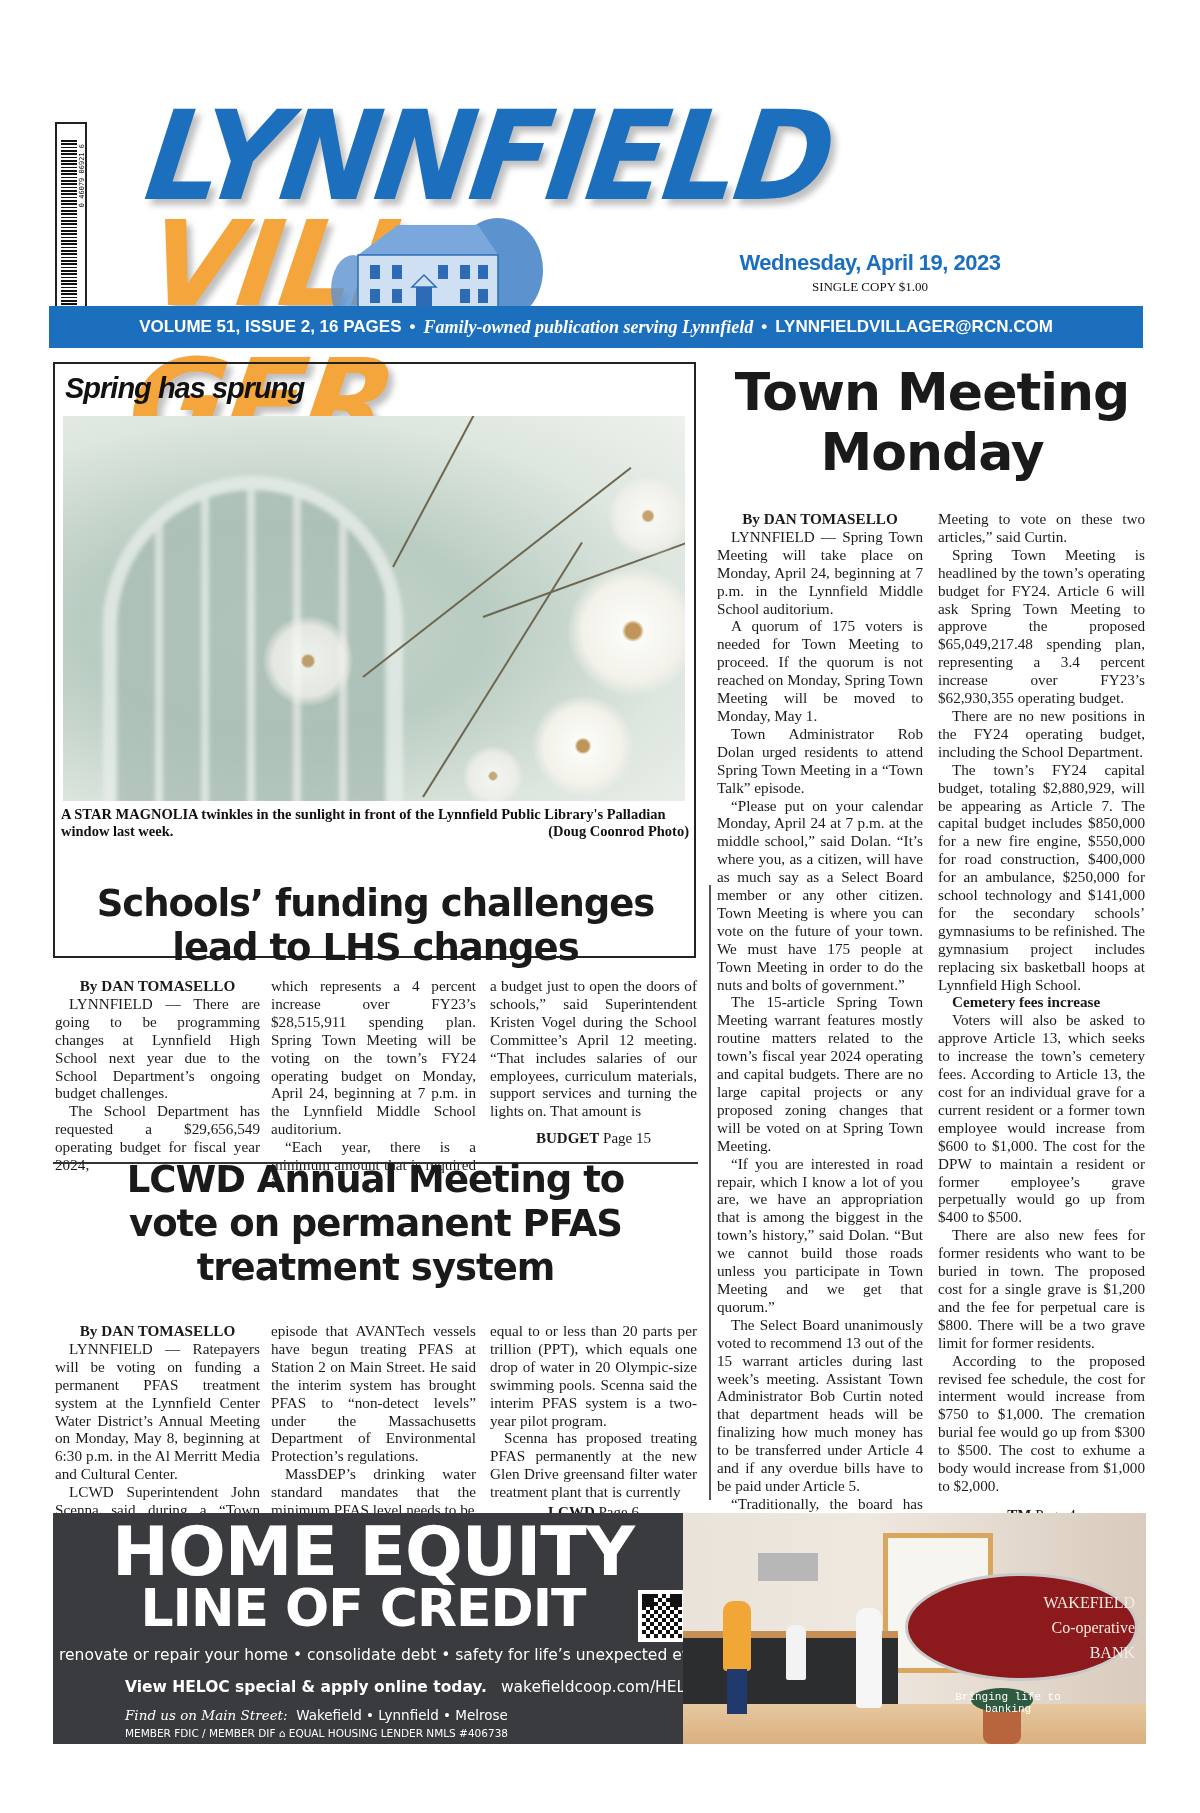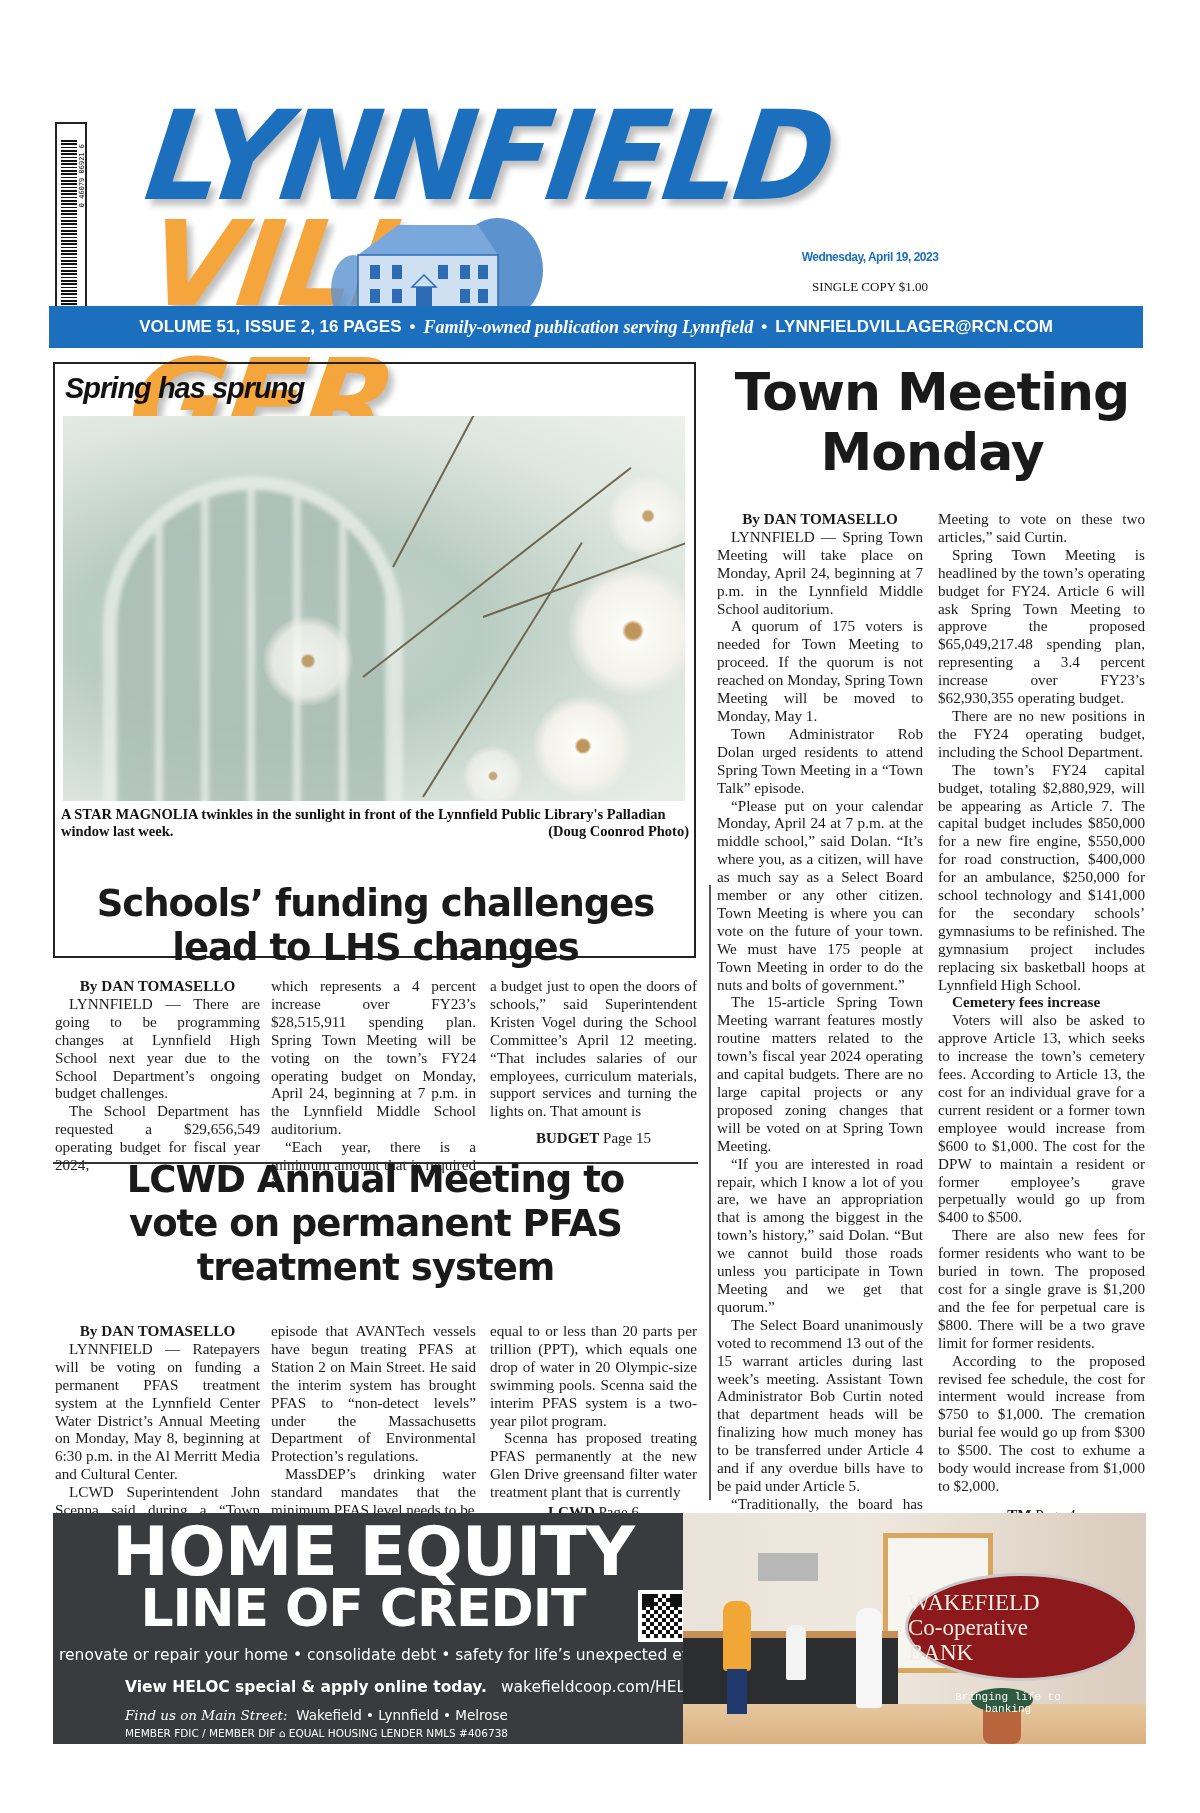--- a/index.html
+++ b/index.html
@@ -8,21 +8,21 @@
   
   .barcode{left:55px;top:122px;width:28px;height:205px;border:2px solid #222;background:#fff;}
   .barcode .bars{position:absolute;left:4px;top:16px;width:16px;height:170px;
     background:repeating-linear-gradient(180deg,#111 0 2px,#fff 2px 3px,#111 3px 5px,#fff 5px 7px,#111 7px 8px,#fff 8px 10px);}
   .barcode .digits{position:absolute;left:19px;top:20px;width:8px;font-family:"DejaVu Sans Mono",monospace;font-size:7px;line-height:13px;writing-mode:vertical-rl;transform:rotate(180deg);color:#111;}
   .logo{left:120px;top:95px;width:600px;height:215px;}
   .logo .l1{position:absolute;left:28px;top:-8px;font-family:"DejaVu Sans",sans-serif;font-style:italic;font-weight:bold;font-size:118px;letter-spacing:-4px;color:#1b6fbd;transform:scaleY(1.05) skewX(-8deg);text-shadow:6px 6px 6px rgba(0,0,0,.25);}
   .logo .l2{position:absolute;left:20px;top:100px;font-family:"DejaVu Sans",sans-serif;font-style:italic;font-weight:bold;font-size:118px;letter-spacing:-2px;color:#f4a53c;transform:skewX(-8deg);text-shadow:6px 6px 6px rgba(0,0,0,.25);}
   .logo .l2 .gap{display:inline-block;width:205px;}
   .logo .house{position:absolute;left:208px;top:120px;width:215px;height:105px;}
-  .date{left:720px;top:250px;width:300px;text-align:center;font-family:"Liberation Sans",sans-serif;font-weight:bold;font-size:12px;color:#1b6fbd;letter-spacing:-0.5px;}
+  .date{left:720px;top:250px;width:300px;text-align:center;font-family:"Liberation Sans",sans-serif;font-weight:bold;font-size:22px;color:#1b6fbd;letter-spacing:-0.5px;}
   .price{left:720px;top:279px;width:300px;text-align:center;font-family:"Liberation Serif",serif;font-size:13px;color:#111;}
   .band{left:49px;top:306px;width:1094px;height:42px;background:#1b6fbd;color:#ffffff;display:flex;align-items:center;justify-content:center;font-family:"Liberation Sans",sans-serif;font-weight:bold;font-size:17px;gap:8px;white-space:nowrap;}
   .band i{font-family:"Liberation Serif",serif;font-weight:bold;font-style:italic;font-size:18px;}
   
   .photobox{left:53px;top:362px;width:643px;height:596px;border:2px solid #222;box-sizing:border-box;}
   .photobox .kicker{position:absolute;left:10px;top:8px;font-family:"Liberation Sans",sans-serif;font-weight:bold;font-style:italic;font-size:29px;letter-spacing:-1px;color:#111;}
   .photo{position:absolute;left:8px;top:52px;width:622px;height:385px;overflow:hidden;
     background:radial-gradient(ellipse at 35% 55%,#c9d8cf 0%,#b9ccc2 35%,#dde6df 70%,#eef1ec 100%);}
   .photo .window{position:absolute;left:40px;top:60px;width:300px;height:380px;border-radius:150px 150px 0 0;border:14px solid #e8eee9;box-sizing:border-box;
     background:repeating-linear-gradient(90deg,#a9bdb4 0 38px,#e1e8e3 38px 46px),#a9bdb4;opacity:.75;filter:blur(2px);}
@@ -62,21 +62,21 @@
   .ad .scene{position:absolute;left:630px;top:0;width:463px;height:231px;background:linear-gradient(90deg,#e9e3da 0%,#efe8df 40%,#d9cbbd 100%);}
   .scene .floor{position:absolute;left:0;bottom:0;width:100%;height:40px;background:linear-gradient(180deg,#e7c8a0,#d9b080);}
   .scene .cabinet{position:absolute;left:0;top:125px;width:215px;height:70px;background:#2c2d2f;}
   .scene .counter{position:absolute;left:0;top:118px;width:215px;height:8px;background:#c68f55;}
   .scene .hood{position:absolute;left:75px;top:40px;width:60px;height:28px;background:#b7b7b7;}
   .scene .win{position:absolute;left:200px;top:20px;width:100px;height:130px;border:5px solid #d9a660;background:#f6f5f0;}
   .scene .p1{position:absolute;left:40px;top:88px;width:28px;height:70px;background:#f1a736;border-radius:10px 10px 4px 4px;}
   .scene .p1l{position:absolute;left:44px;top:156px;width:20px;height:45px;background:#203a6e;}
   .scene .p2{position:absolute;left:103px;top:112px;width:20px;height:55px;background:#f3f3f3;border-radius:8px 8px 2px 2px;}
   .scene .p3{position:absolute;left:173px;top:95px;width:26px;height:100px;background:#f6f6f6;border-radius:10px 10px 4px 4px;}
-  .oval{position:absolute;left:222px;top:60px;width:233px;height:108px;border-radius:50%;background:#8c1a1c;border:3px solid #c9c9c9;box-sizing:border-box;color:#f3ece3;font-family:"Liberation Serif",serif;text-align:left;display:flex;flex-direction:column;justify-content:center;font-size:23px;line-height:25px;}
+  .oval{position:absolute;left:222px;top:60px;width:233px;height:108px;border-radius:50%;background:#8c1a1c;border:3px solid #c9c9c9;box-sizing:border-box;color:#f3ece3;font-family:"Liberation Serif",serif;text-align:right;display:flex;flex-direction:column;justify-content:center;font-size:16px;line-height:25px;}
   .tagline{position:absolute;left:250px;top:178px;width:150px;text-align:center;color:#fff;font-family:Liberation Mono, monospace;font-size:11px;}
   .plant{position:absolute;left:300px;top:195px;width:38px;height:36px;background:#b8643c;border-radius:0 0 8px 8px;}
   .plant::before{content:"";position:absolute;left:-12px;top:-20px;width:62px;height:24px;border-radius:50%;background:#2f5a3f;}
 </style>
 </head>
 <body>
 
 <div class="abs barcode">
   <div class="bars"></div>
   <div class="digits">0 46079 06921 6</div>

